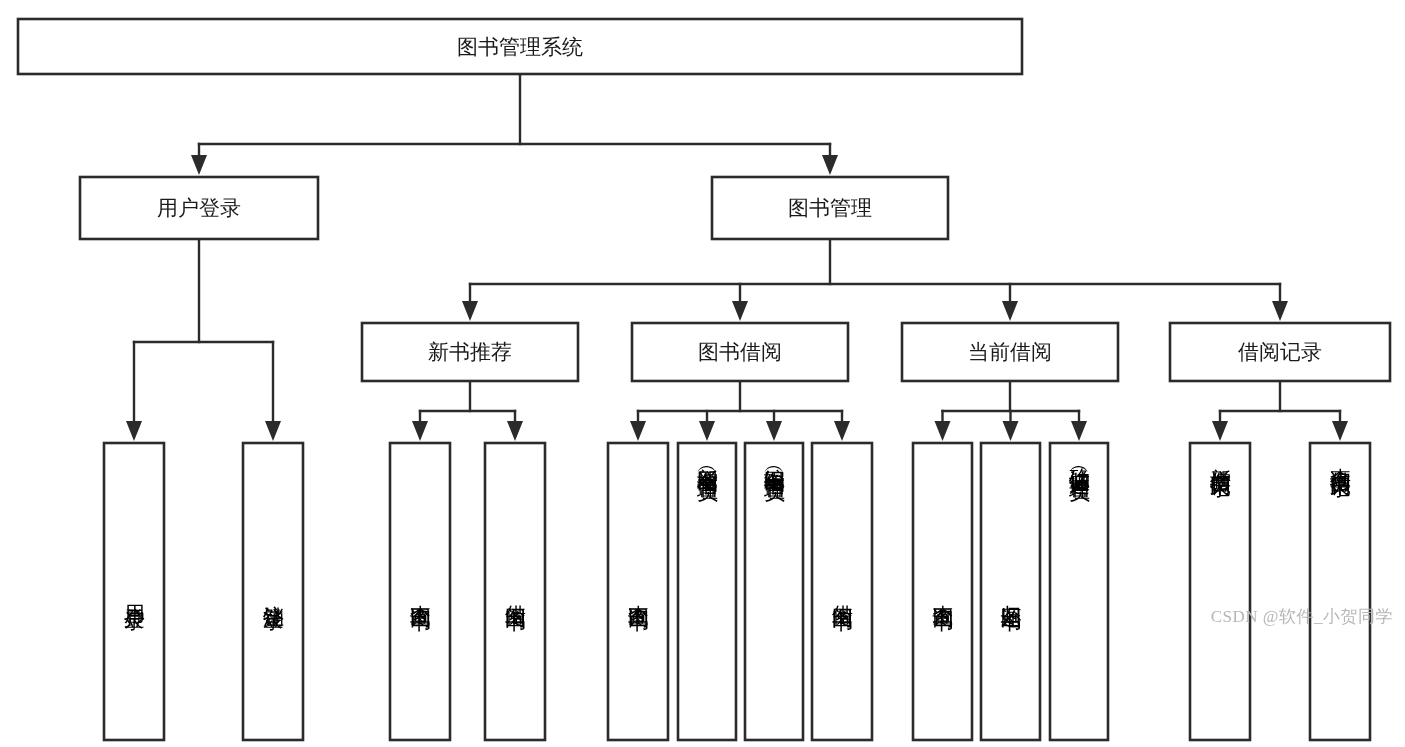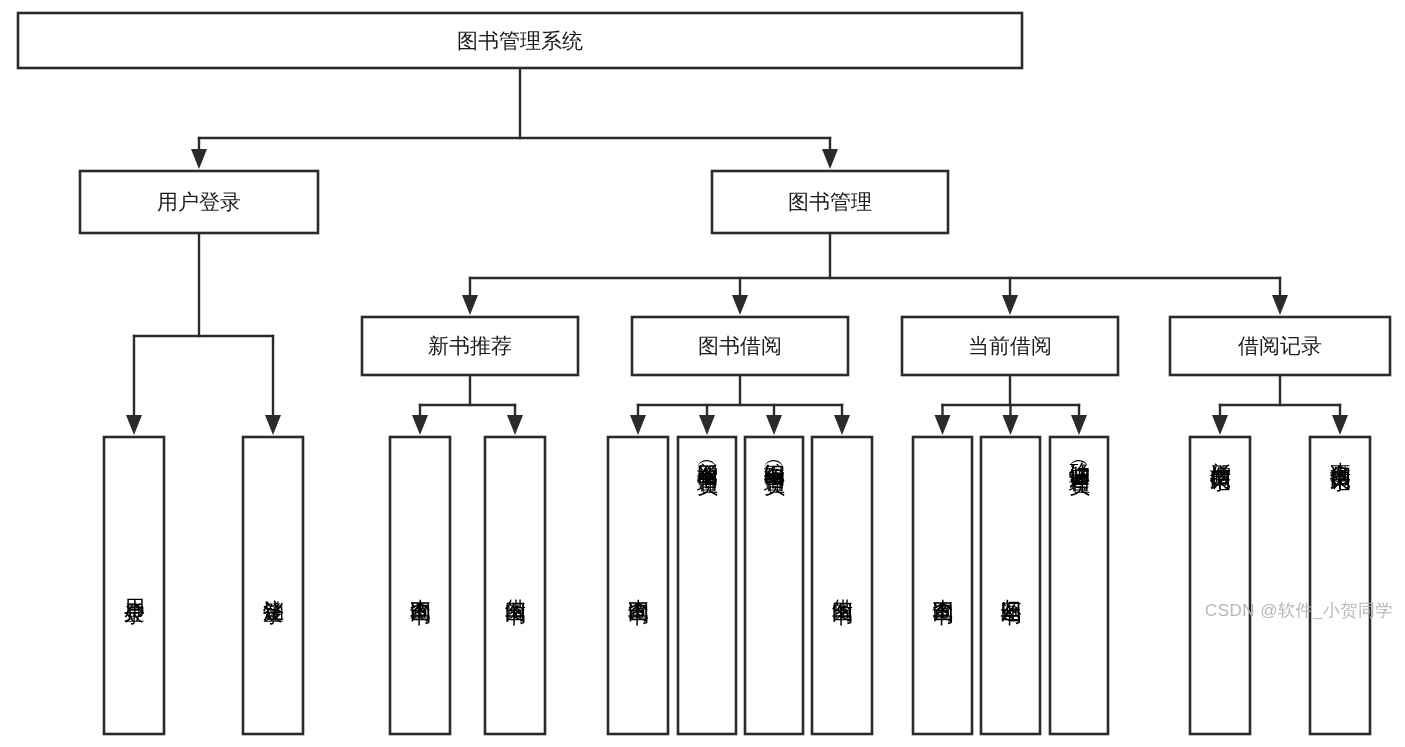--- a/index.html
+++ b/index.html
@@ -11,20 +11,21 @@
     width: 1405px;
     height: 747px;
     font-family: "DejaVu Sans", "Liberation Sans", sans-serif;
     overflow: hidden;
     position: relative;
   }
   #diagram-root {
     position: relative;
     width: 1405px;
     height: 628px;
+    margin-top: 6px;
   }
   svg.diagram {
     position: absolute;
     top: 0;
     left: 0;
     width: 1405px;
     height: 747px;
     display: block;
   }
   .node-box {
@@ -65,21 +66,21 @@
     position: absolute;
     display: flex;
     align-items: center;
     justify-content: center;
     pointer-events: none;
   }
   .watermark {
     position: absolute;
     right: 12px;
     bottom: 6px;
-    font-family: Liberation Sans, sans-serif;
+    font-family: Liberation Serif, serif;
     font-size: 17px;
     color: #b6b6b6;
     white-space: nowrap;
     letter-spacing: 0.5px;
   }
 </style>
 </head>
 <body>
 
 <div id="diagram-root">

